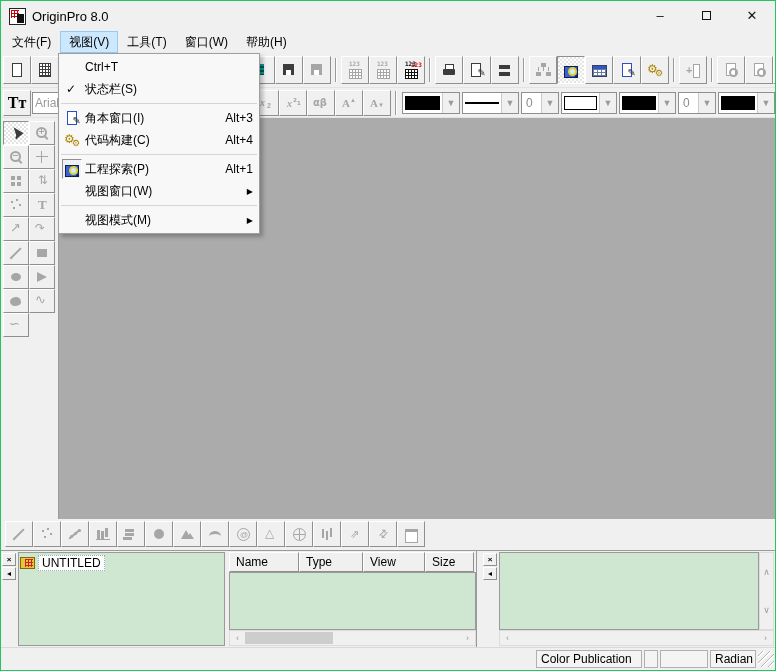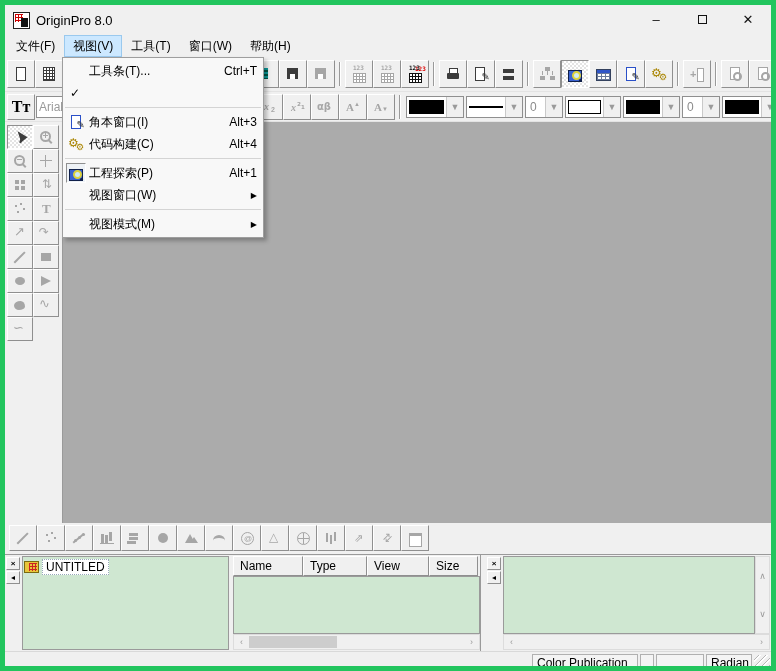--- a/index.html
+++ b/index.html
@@ -1,17 +1,17 @@
 <!DOCTYPE html>
 <html><head>
 <meta charset="utf-8">
 <style>
   html,body{margin:0;padding:0;background:#777;}
   *{box-sizing:border-box;}
-  .win{width:776px;height:671px;border:5px solid #22c55e;background:#f0f0f0;position:relative;
+  .win{width:776px;height:671px;border:1px solid #22c55e;background:#f0f0f0;position:relative;
        font-family:"Liberation Sans","DejaVu Sans",sans-serif;font-size:12px;color:#000;overflow:hidden;}
   
   .titlebar{position:absolute;left:0;top:0;right:0;height:30px;background:#f0f0f0;display:flex;align-items:center;}
   .appicon{width:17px;height:17px;margin:0 6px 0 8px;position:relative;background:#fff;border:1px solid #222;}
   .appicon::before{content:"";position:absolute;left:1px;top:1px;width:8px;height:8px;
      background:repeating-linear-gradient(#c00 0 1px,transparent 1px 3px),repeating-linear-gradient(90deg,#c00 0 1px,transparent 1px 3px);}
   .appicon::after{content:"";position:absolute;right:1px;bottom:1px;width:7px;height:9px;background:#111;}
   .apptitle{font-size:13px;}
   .wbtns{margin-left:auto;display:flex;height:100%;}
   .wbtn{width:46px;height:29px;display:flex;align-items:center;justify-content:center;font-size:13px;color:#111;}
@@ -397,27 +397,27 @@
             <div class="ic g-sqg"></div>
           </div>
         </div>
     </div>
     <div class="workspace"></div>
   </div>
 
   <div class="menu" id="viewmenu">
       <div class="menuitem">
         <div class="micon"></div>
-        <div class="mlabel">工具条(T)...</div>
         <div class="mshort">Ctrl+T</div>
       </div>
       <div class="menuitem">
         <div class="micon">
           <div class="ic g-check"></div>
         </div>
+        <div class="mlabel">状态栏(S)</div>
       </div>
       <div class="msep"></div>
       <div class="menuitem">
         <div class="micon">
           <div class="ic g-script"></div>
         </div>
         <div class="mlabel">角本窗口(I)</div>
         <div class="mshort">Alt+3</div>
       </div>
       <div class="menuitem">

